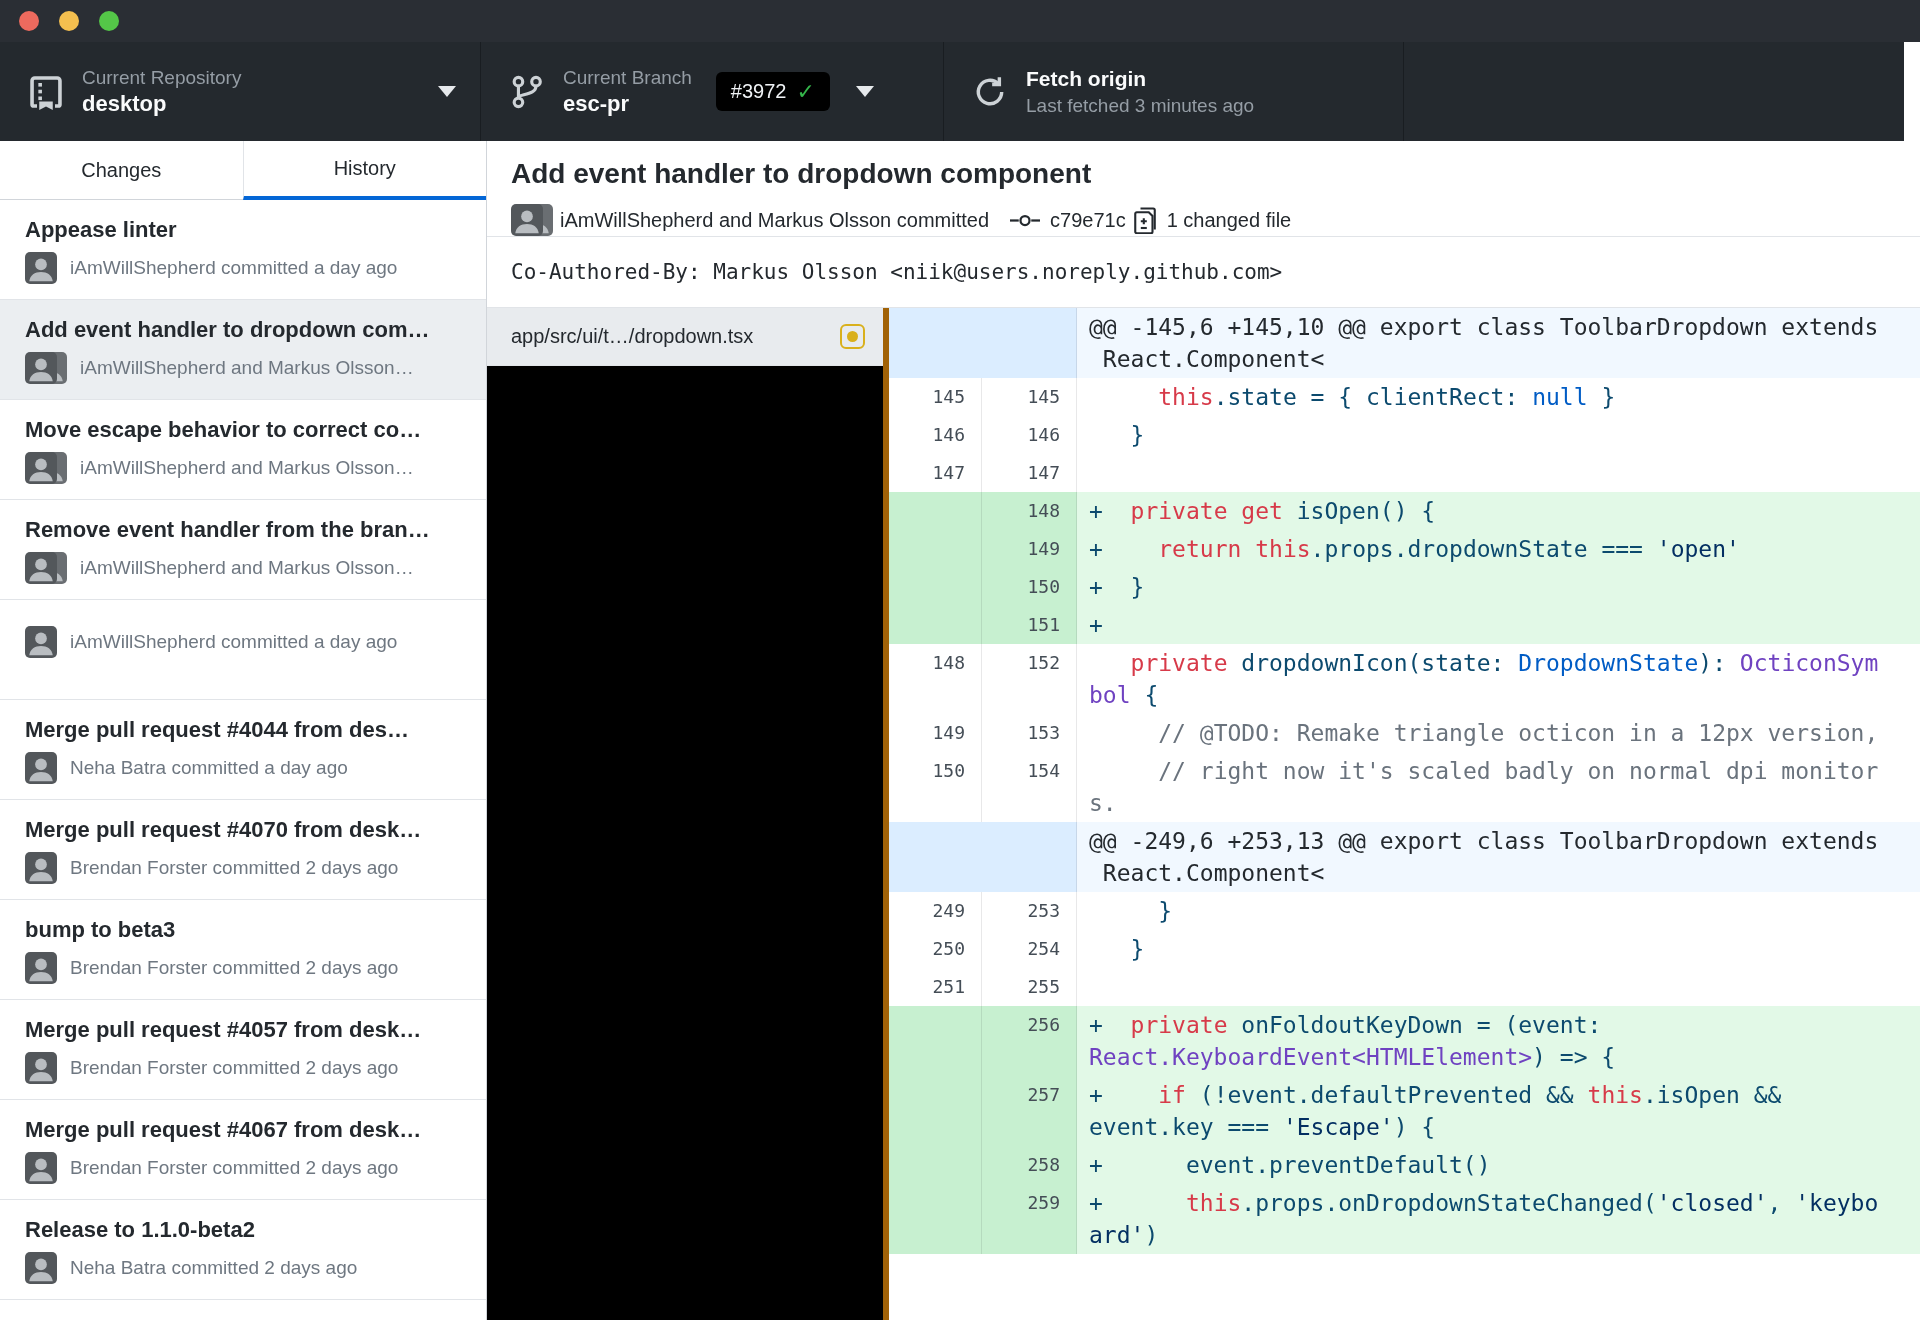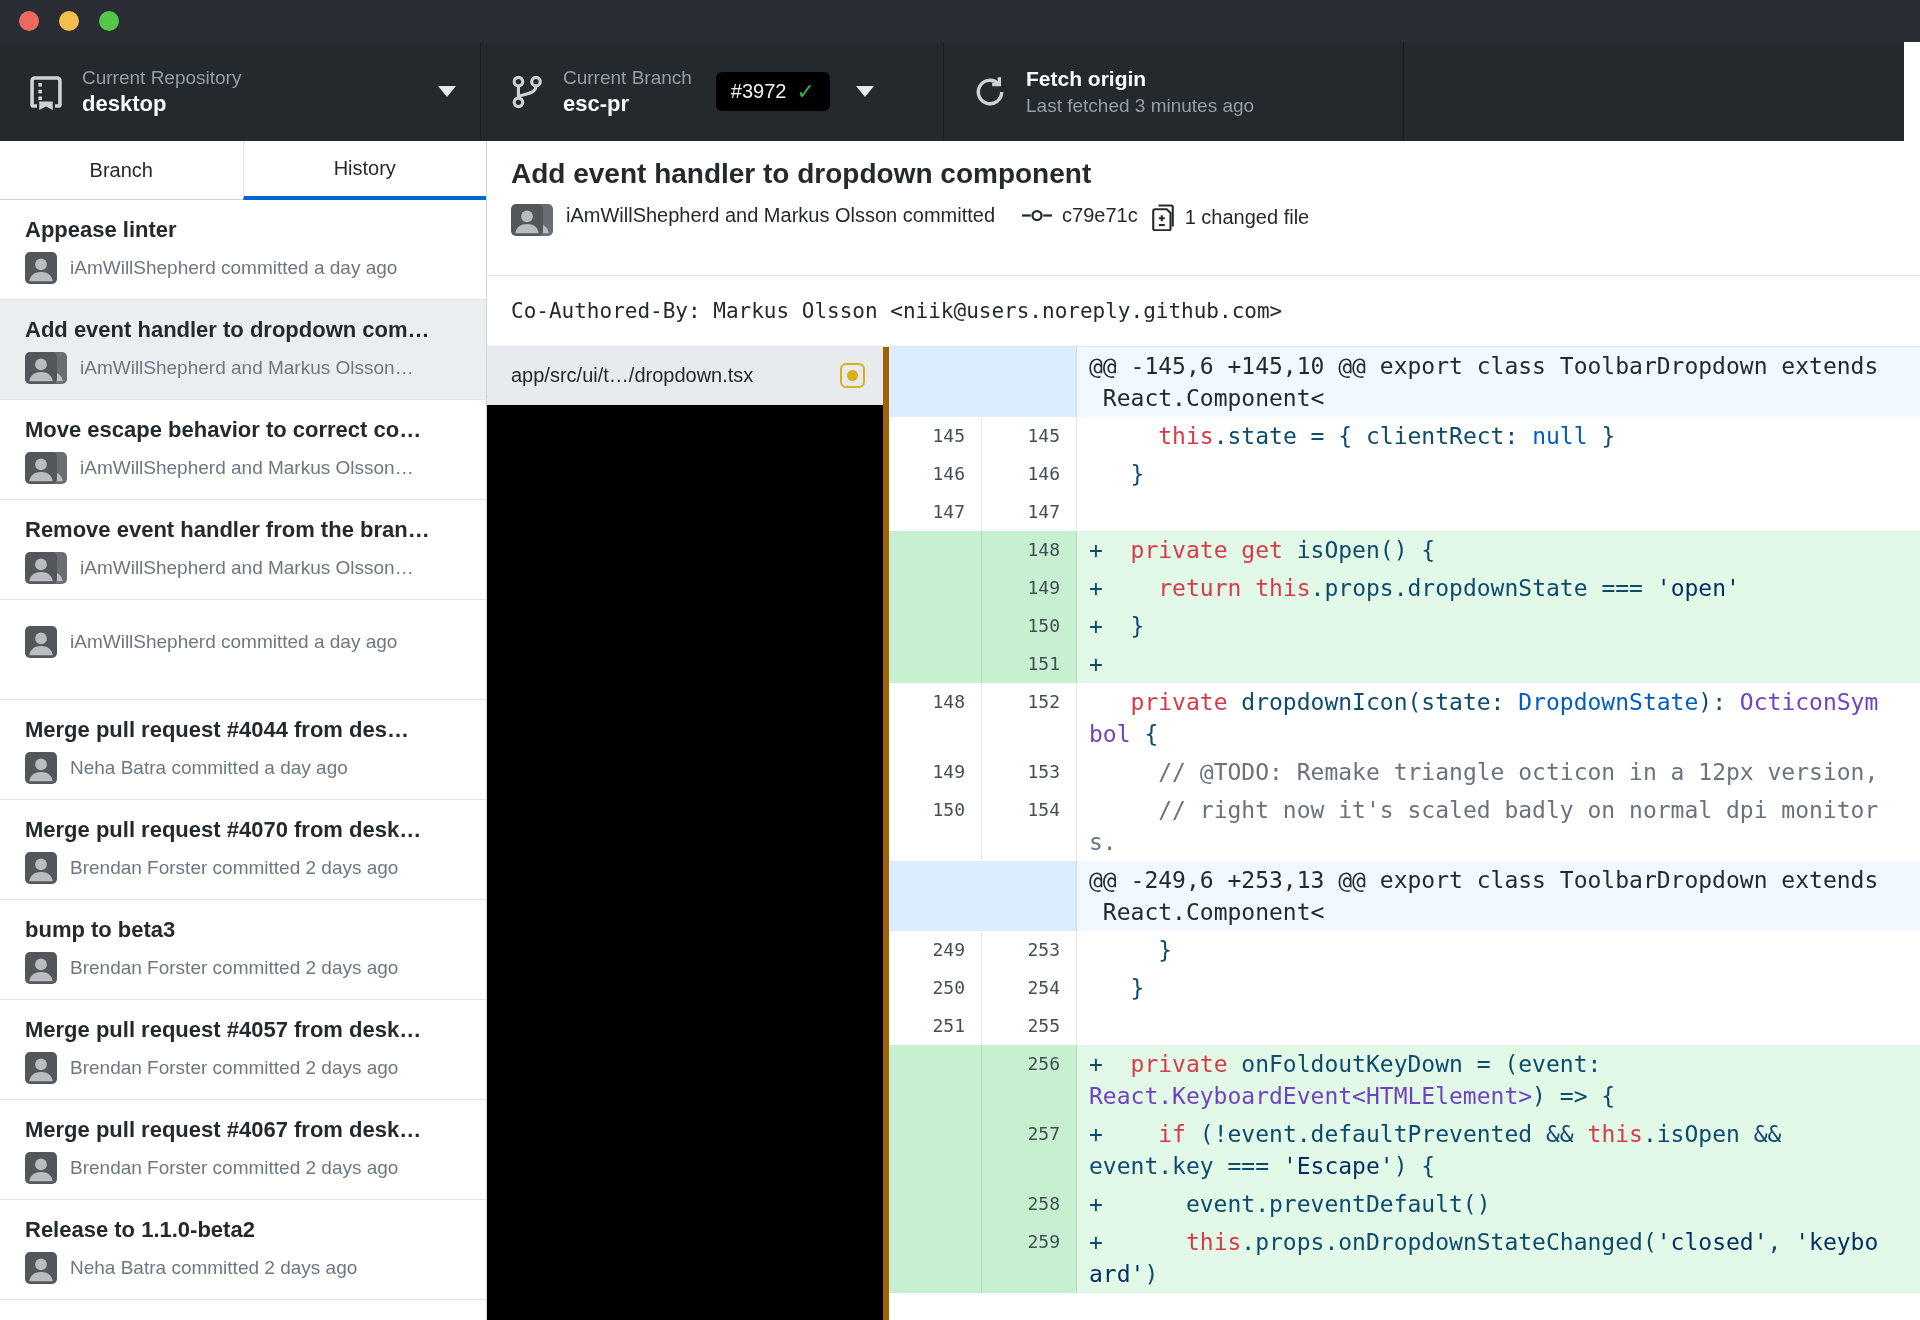--- a/index.html
+++ b/index.html
@@ -52,23 +52,23 @@
   .av-wrap{position:relative;height:32px;flex:none}
   .av-wrap.single{width:32px}
   .av-wrap.double{width:42px}
   .avatar{position:absolute;top:0;width:32px;height:32px;border-radius:5px;background:#53575b;overflow:hidden}
   .avatar svg{display:block;width:100%;height:100%}
   .av-back{left:10px;background:#6a6e72}
   .av-front{left:0}
 
   
   .main{position:absolute;top:141px;left:487px;right:0;bottom:0;display:flex;flex-direction:column;background:#fff}
-  .commit-header{height:135px;box-sizing:border-box;border-bottom:1px solid #e1e4e8;padding:16px 0 0 24px;flex:none}
+  .commit-header{height:96px;box-sizing:border-box;border-bottom:1px solid #e1e4e8;padding:16px 0 0 24px;flex:none}
   .commit-title-lg{font-size:28px;font-weight:bold;color:#24292e;line-height:34px}
-  .commit-meta-row{display:flex;align-items:flex-start;margin-top:13px;font-size:20px;color:#24292e;gap:13px}
+  .commit-meta-row{display:flex;align-items:center;margin-top:13px;font-size:20px;color:#24292e;gap:7px}
   .sha-group,.files-group{display:flex;align-items:center;gap:10px}
   .sha-group{margin-left:14px}
   .description{height:71px;box-sizing:border-box;border-bottom:1px solid #e1e4e8;display:flex;align-items:center;
                padding-left:24px;font-family:"DejaVu Sans Mono",monospace;font-size:21px;color:#24292e;flex:none}
   .content{flex:1;display:flex;min-height:0}
   .file-panel{width:402px;box-sizing:border-box;border-right:6px solid #a16207;flex:none;background:#000000}
   .file-row{height:57px;background:#e8ebee;border-bottom:1px solid #e2e5e8;display:flex;align-items:center;
             padding:0 18px 0 24px;font-size:20px;color:#24292e}
   .file-path{flex:1;white-space:nowrap;overflow:hidden}
   .status-modified{width:25px;height:25px;box-sizing:border-box;border:2px solid #d9b01c;border-radius:6px;
@@ -149,21 +149,21 @@
     <div>
       <div class="fetch-title">Fetch origin</div>
       <div class="fetch-sub">Last fetched 3 minutes ago</div>
     </div>
   </div>
   <div class="tb-sec rest"></div>
 </div>
 
 <div class="sidebar">
   <div class="tabs">
-    <div class="tab">Branch</div>
+    <div class="tab">Changes</div>
     <div class="tab active">History</div>
   </div>
   <div class="commit-list">
       <div class="commit-item">
         <div class="ci-title">Appease linter</div>
         <div class="ci-meta">
           <div class="av-wrap single">
             <div class="avatar av-front">
               <svg viewBox="0 0 24 24">
                 <circle cx="12" cy="9.3" r="4.4" fill="#b9bdc1"></circle>

